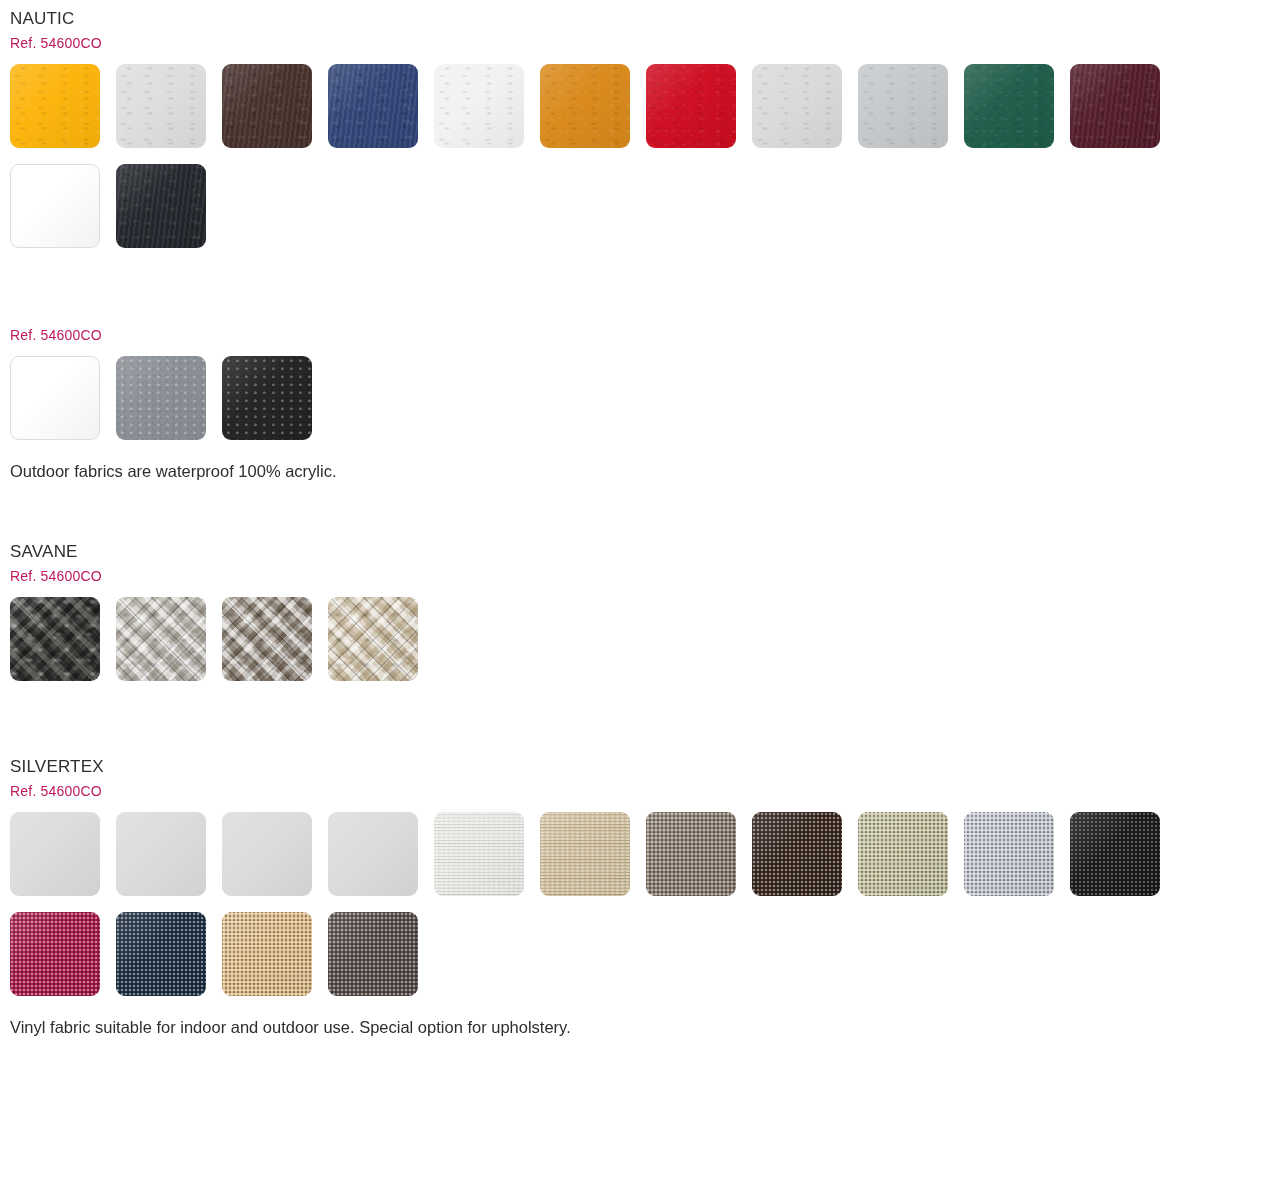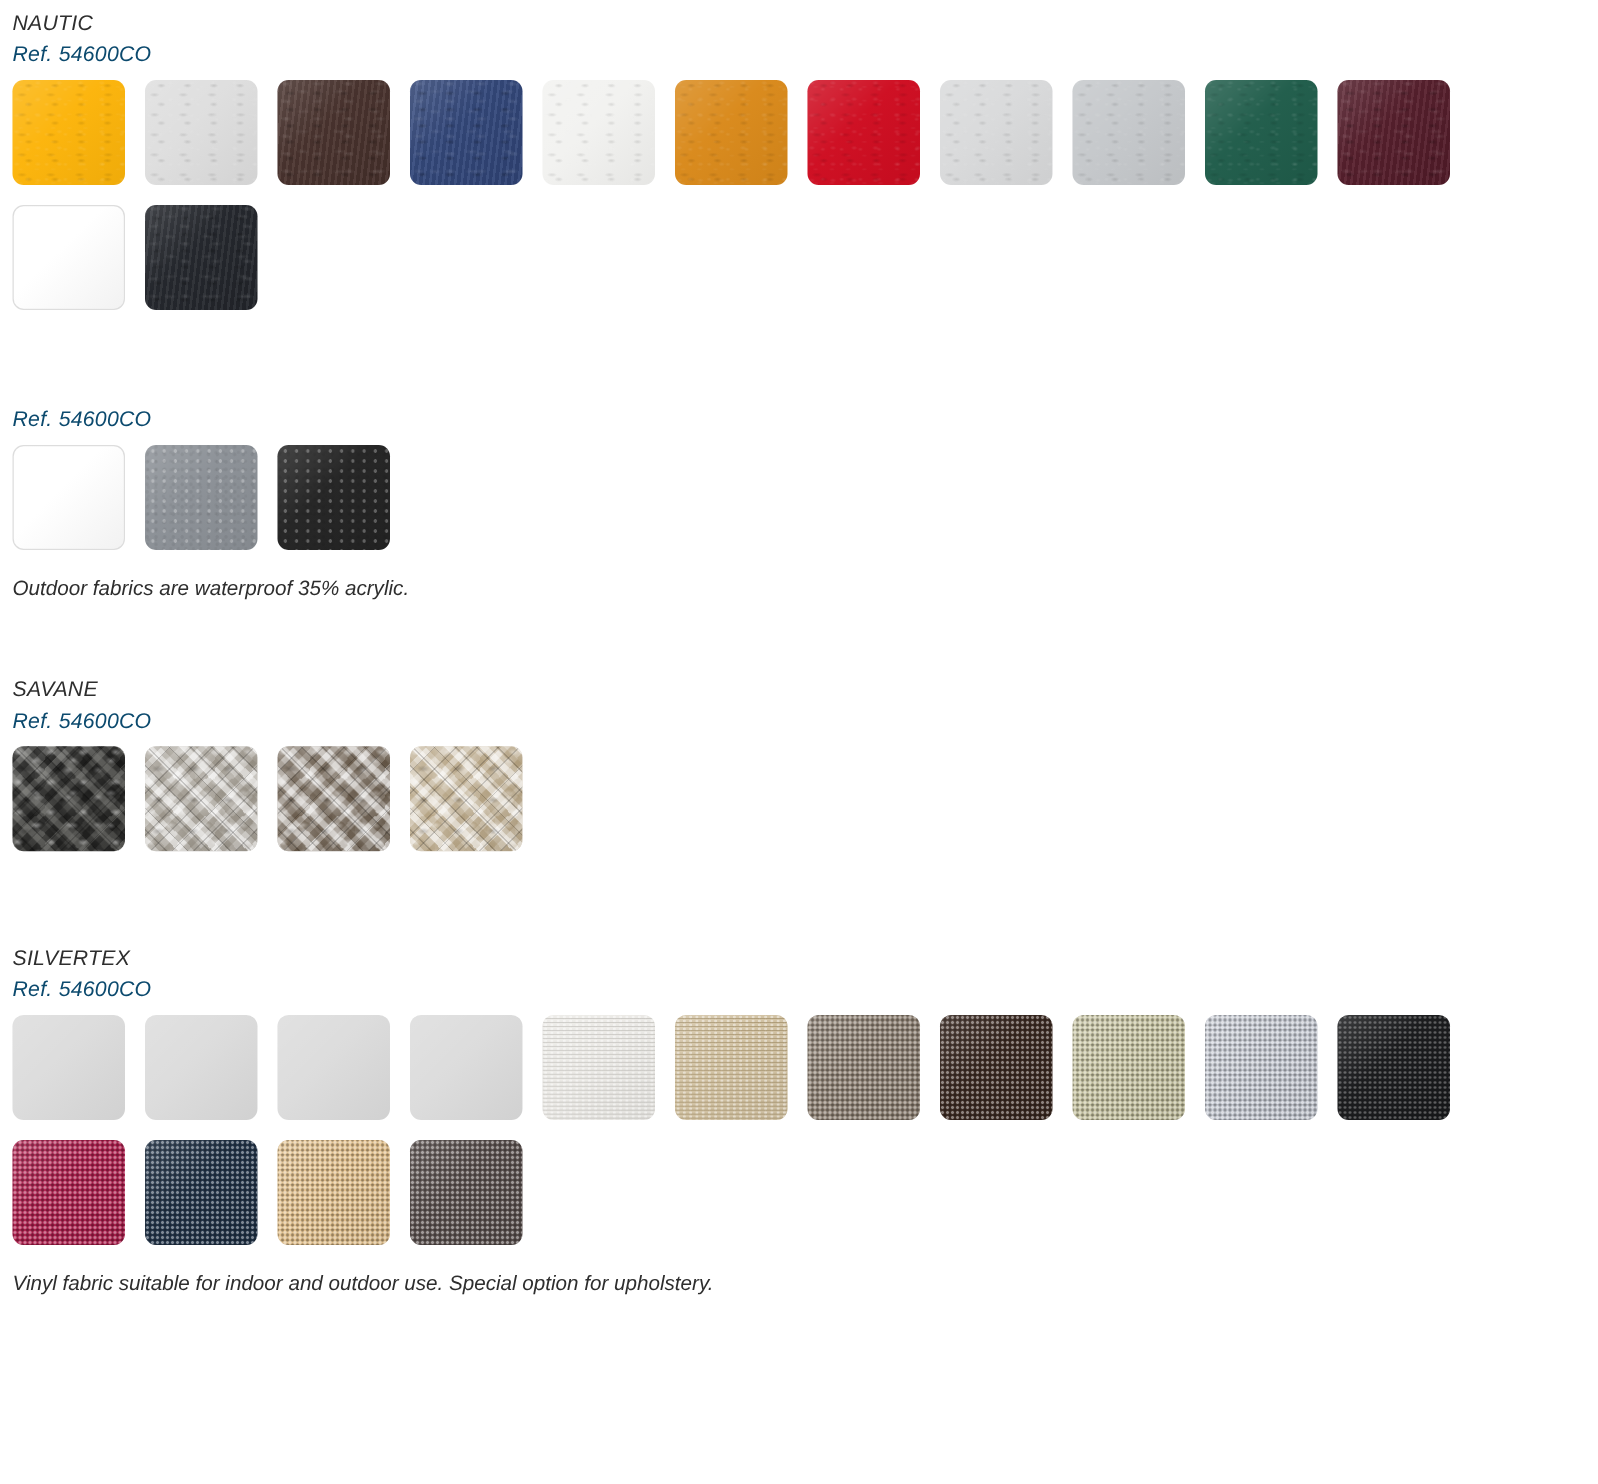--- a/index.html
+++ b/index.html
@@ -13,42 +13,41 @@
     width: 1278px;
     height: 1187px;
     font-family: "Liberation Sans", sans-serif;
     color: #2b2b2b;
     overflow: hidden;
   }
 
   .page {
     width: 1242px;
     padding: 0;
-    font-style: italic;
   }
 
   .section {
     position: relative;
   }
 
   .sec-head {
     padding-left: 10px;
     line-height: 25px;
   }
   .sec-title {
     font-size: 17px;
     letter-spacing: 0.2px;
     color: #2e2e2e;
     font-weight: 400;
     margin: 0;
   }
   .sec-ref {
-    font-size: 17px;
+    font-size: 14px;
     letter-spacing: 0.2px;
-    color: #0c4a6e;
+    color: #be185d;
     font-weight: 400;
     margin: 0;
   }
 
   .swatch-grid {
     display: flex;
     flex-wrap: wrap;
     padding-left: 10px;
     padding-top: 8px;
     width: 1278px;
@@ -256,21 +255,21 @@
         <div class="swatch tex-none bordered" title="white" style="background-color: rgb(255, 255, 255);">
           <span class="gloss"></span>
         </div>
         <div class="swatch tex-grain" title="grey" style="background-color: rgb(139, 144, 150);">
           <span class="gloss"></span>
         </div>
         <div class="swatch tex-grain" title="black" style="background-color: rgb(35, 35, 35);">
           <span class="gloss"></span>
         </div>
       </div>
-    <div class="sec-desc desc-gap">Outdoor fabrics are waterproof 35% acrylic.</div>
+    <div class="sec-desc desc-gap">Outdoor fabrics are waterproof 100% acrylic.</div>
   </div>
 
   <div class="section sec-siesta">
     <div class="sec-head">
       <div class="sec-title">SAVANE</div>
       <div class="sec-ref">Ref. 54600CO</div>
     </div>
     <div class="swatch-grid">
         <div class="swatch tex-braid" title="charcoal-weave" style="background-color: rgb(58, 58, 56);">
           <span class="gloss"></span>

